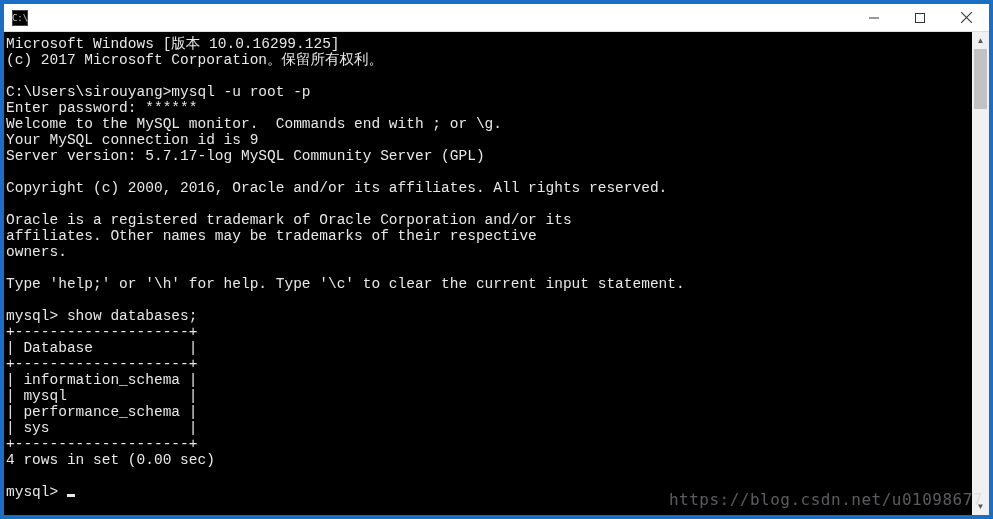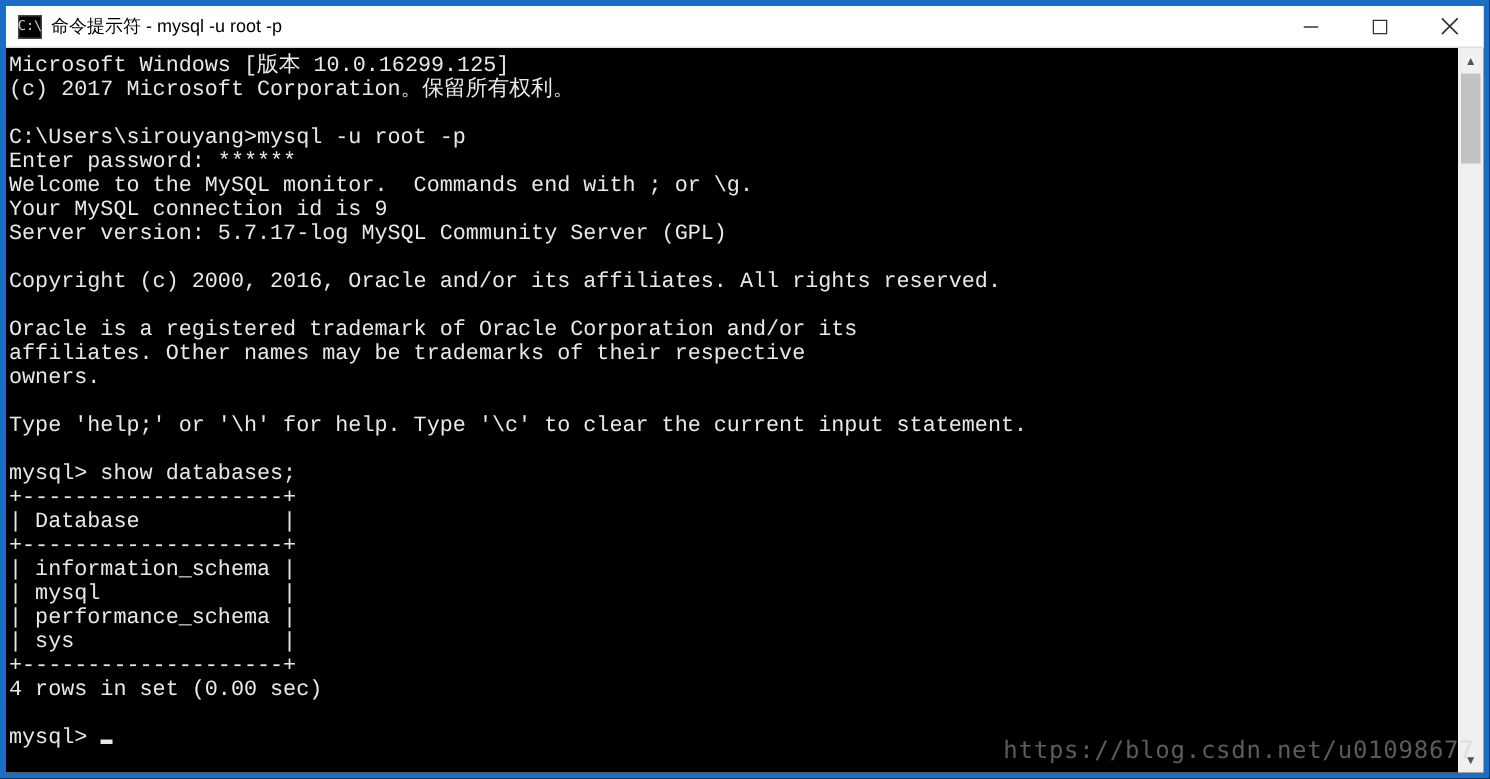--- a/index.html
+++ b/index.html
@@ -100,21 +100,20 @@
     pointer-events: none;
     margin-left: 12px;
   }
 </style>
 </head>
 <body>
 
 <div class="window">
   <div class="titlebar">
     <span class="icon">C:\</span>
-    <span class="title">命令提示符 - mysql  -u root -p</span>
     <span class="spacer"></span>
     <div class="winbtn">
       <svg viewBox="0 0 10 10">
           <line x1="0" y1="5" x2="10" y2="5" stroke="currentColor" stroke-width="1"></line>
         </svg>
     </div>
     <div class="winbtn">
       <svg viewBox="0 0 10 10">
           <rect x="0.5" y="0.5" width="9" height="9" fill="none" stroke="currentColor" stroke-width="1"></rect>
         </svg>

